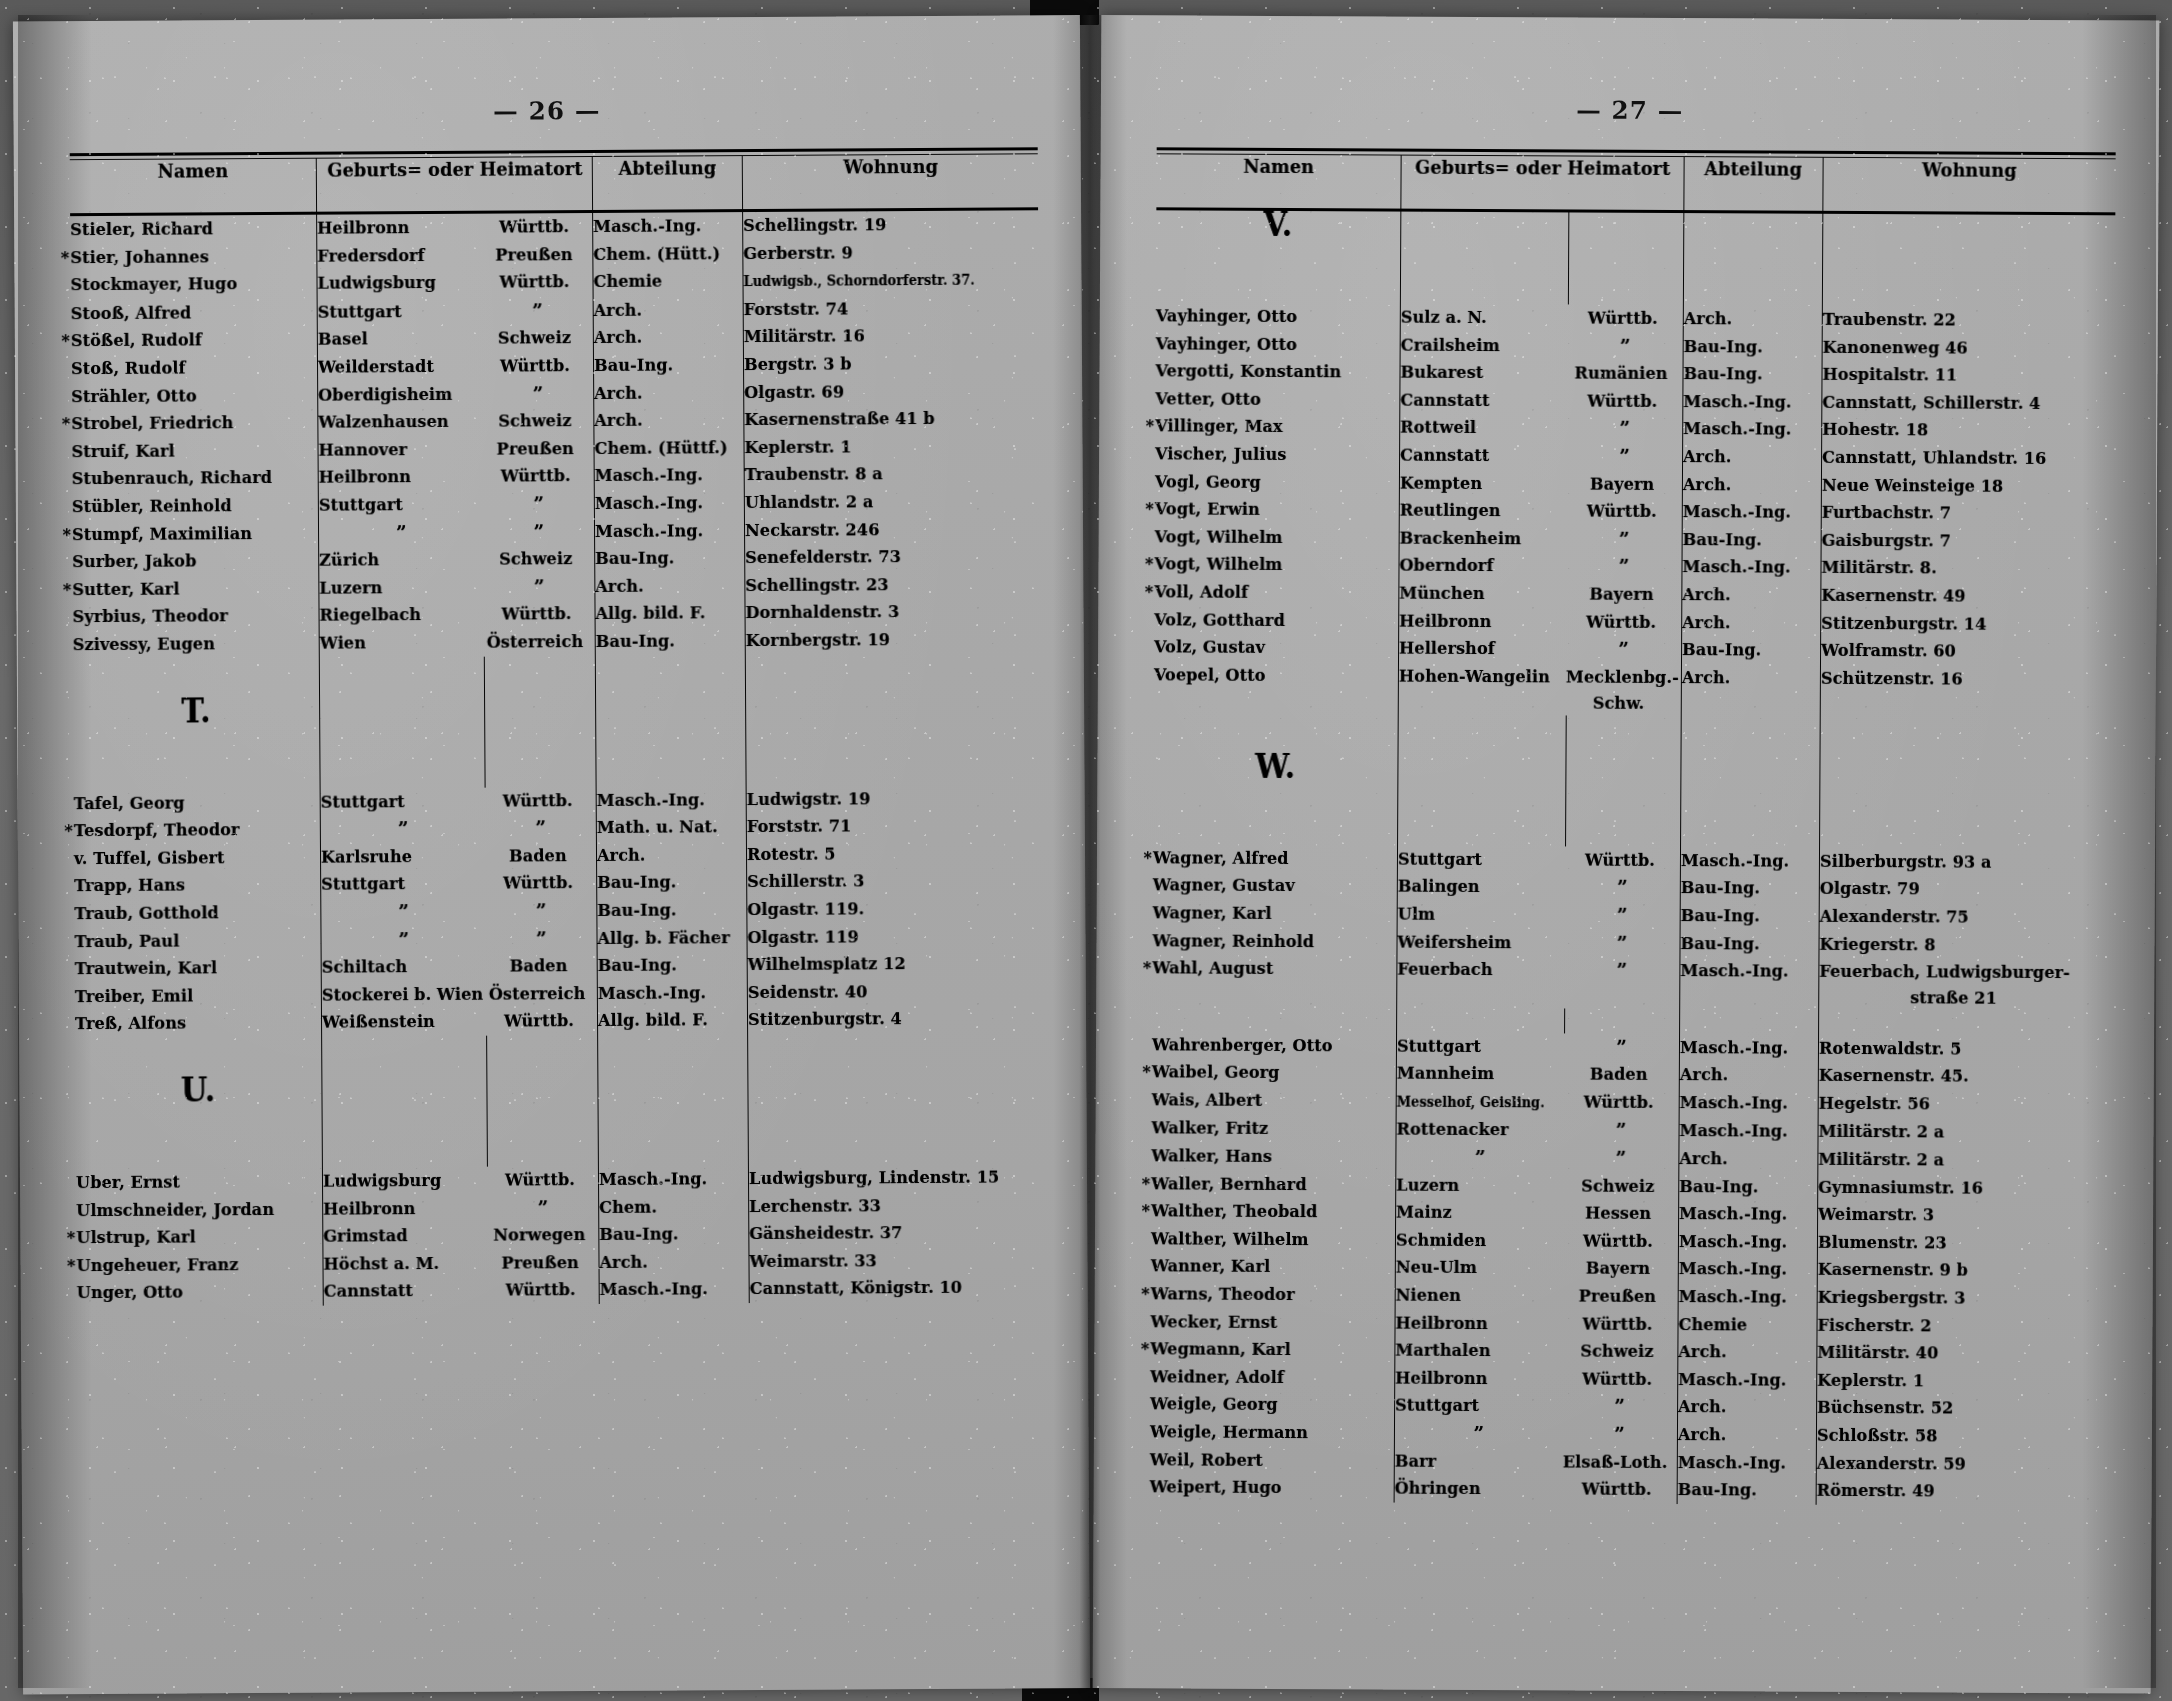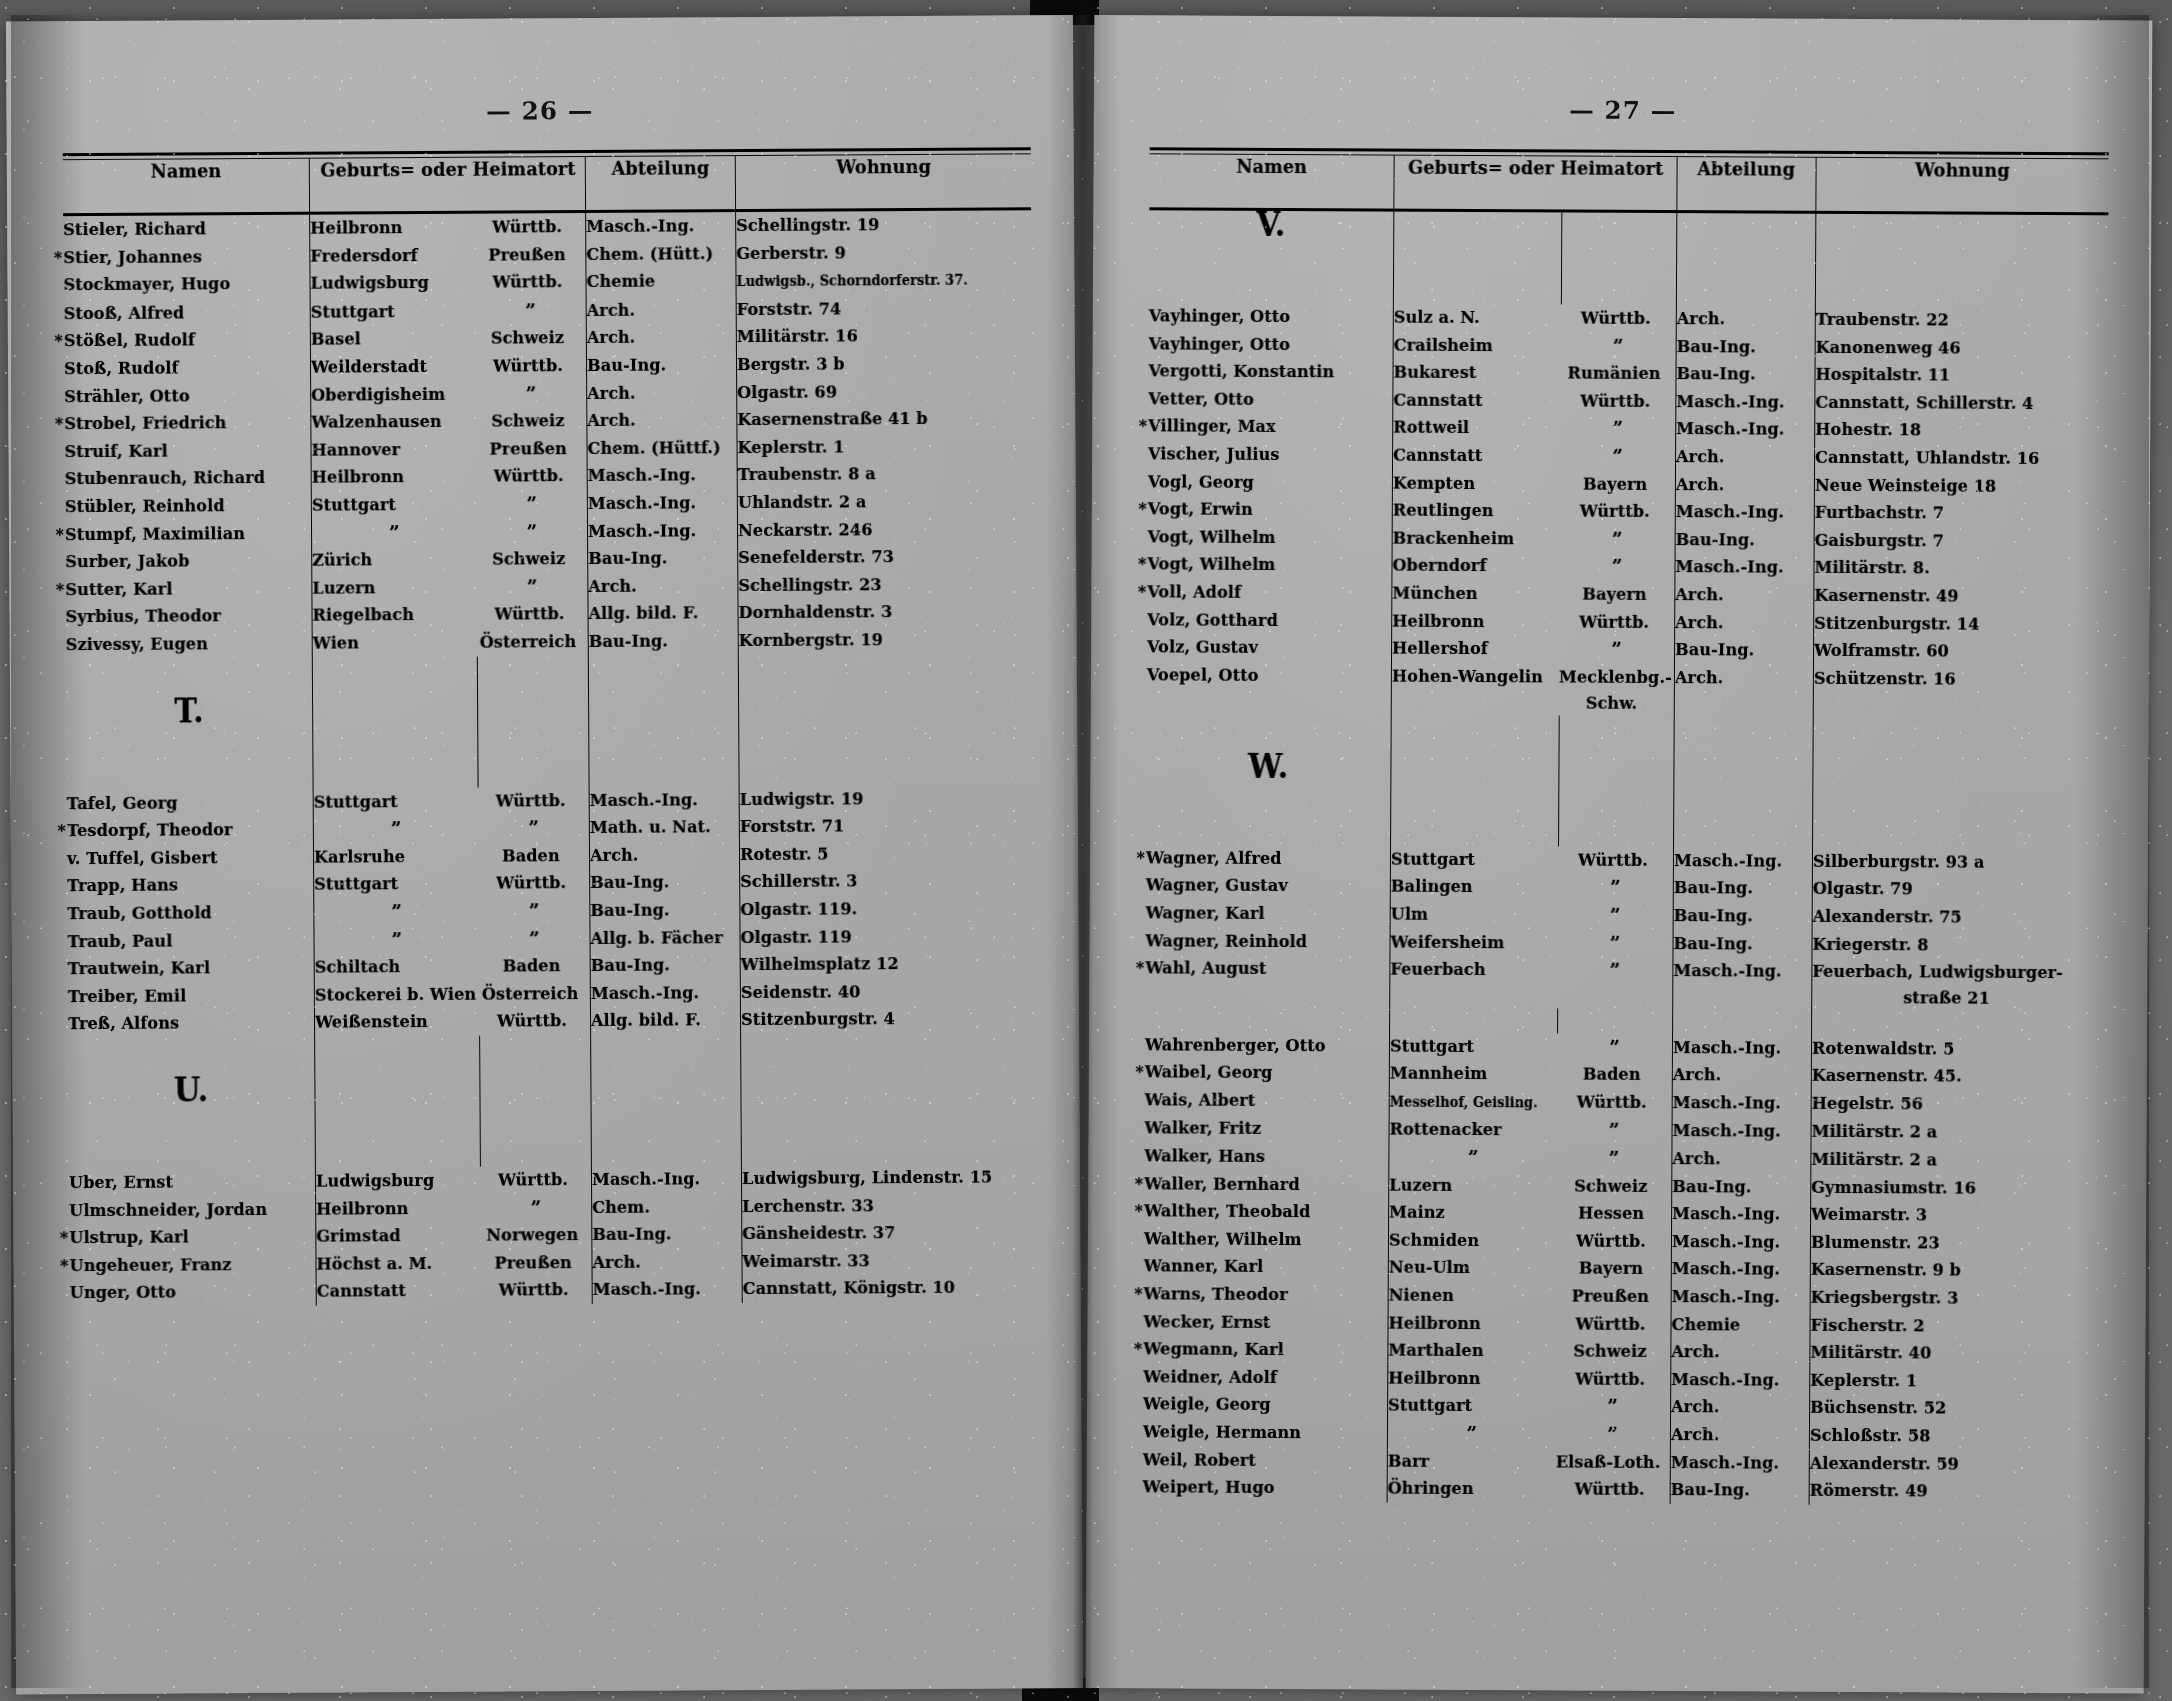--- a/index.html
+++ b/index.html
@@ -14,21 +14,21 @@
   
   #backdrop{position:absolute;inset:0;background:
      linear-gradient(180deg,#5a5a5a 0%,#6b6b6b 40%,#676767 100%);}
 
   
   .clamp{position:absolute;background:#0b0b0b;border-radius:1.2px;}
   #clamp-top{left:1030px;top:-2.5px;width:69px;height:27px;}
   #clamp-bottom{left:1022px;bottom:-3.7px;width:77px;height:28px;}
 
   
-  #book{position:absolute;left:4px;top:14.7px;width:2152px;height:1673px;}
+  #book{position:absolute;left:11px;top:14.7px;width:2152px;height:1673px;}
 
   .leaf{
     position:absolute;top:0;height:1673px;
     background:
       radial-gradient(ellipse at 30% 18%, rgba(255,255,255,.10), rgba(255,255,255,0) 62%),
       linear-gradient(178deg,#adadad 0%,#a9a9a9 30%,#a5a5a5 70%,#9f9f9f 100%);
     box-shadow:0 0 14.7px rgba(0,0,0,.45);
   }
   #leaf-left{left:7.4px;width:1067px;transform:rotate(-0.35deg);transform-origin:100% 50%;}
   #leaf-right{left:1086px;width:1058px;transform:rotate(0.30deg);transform-origin:0% 50%;}

